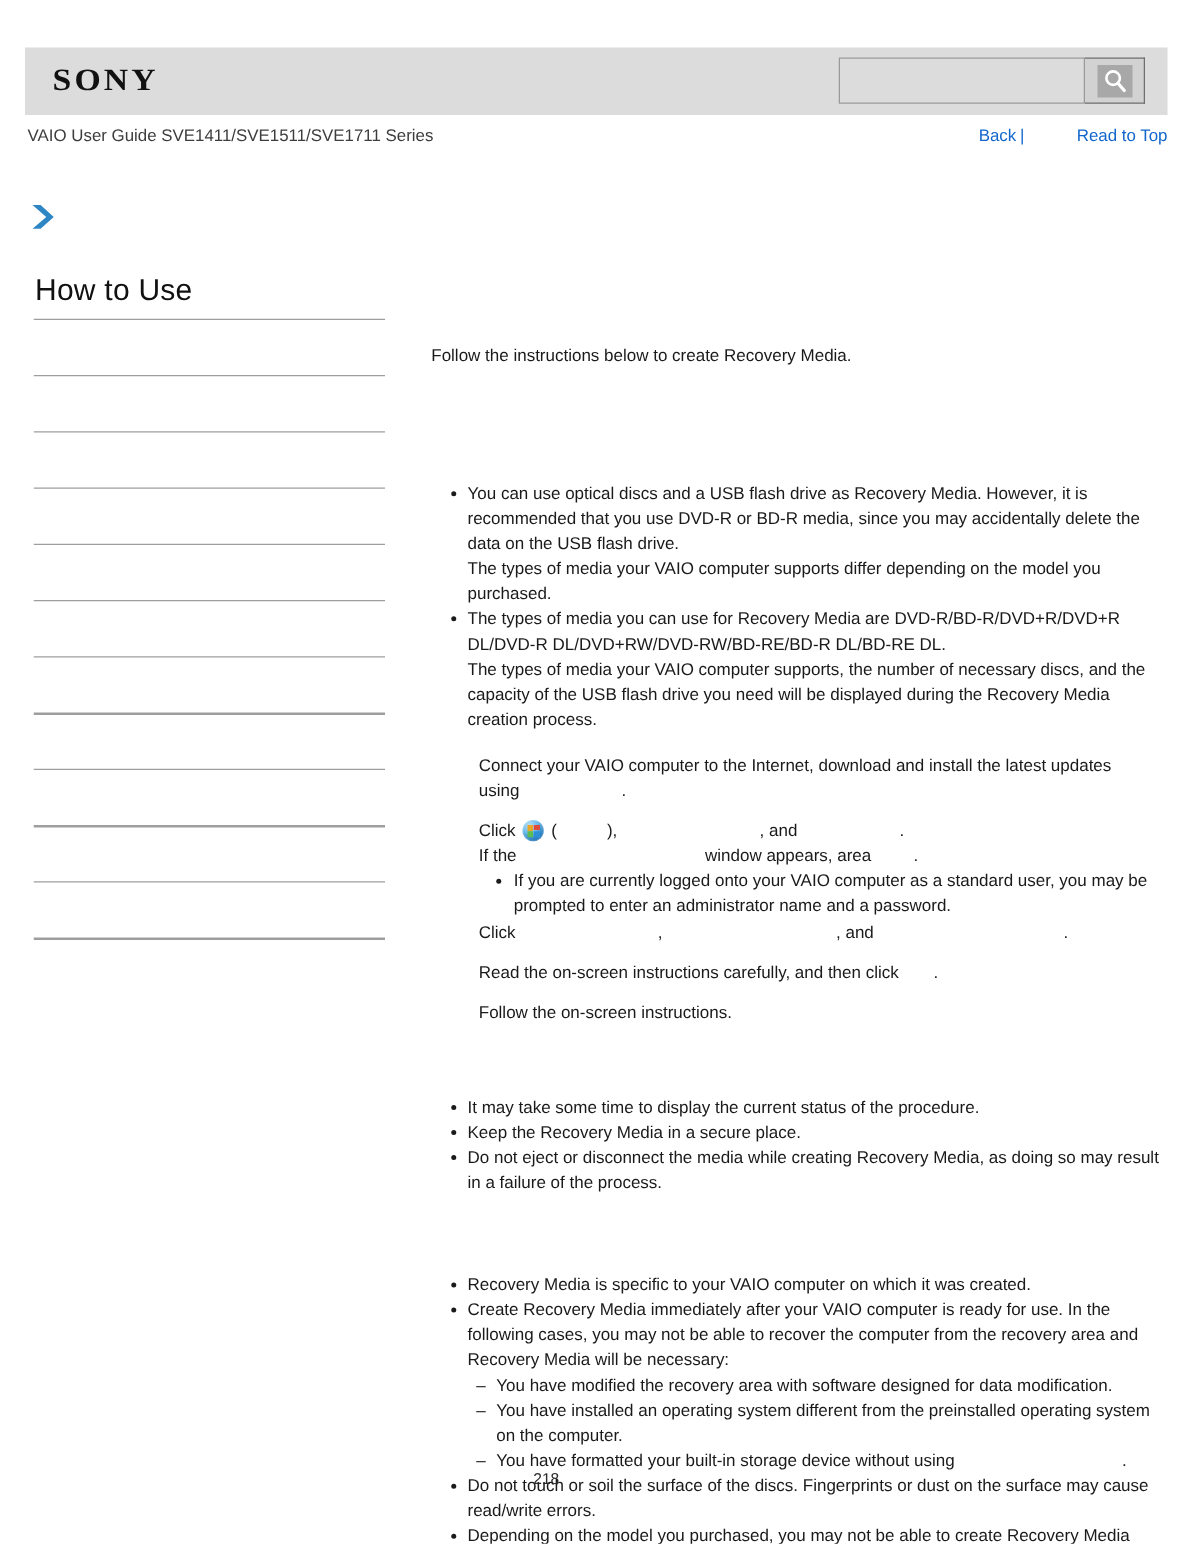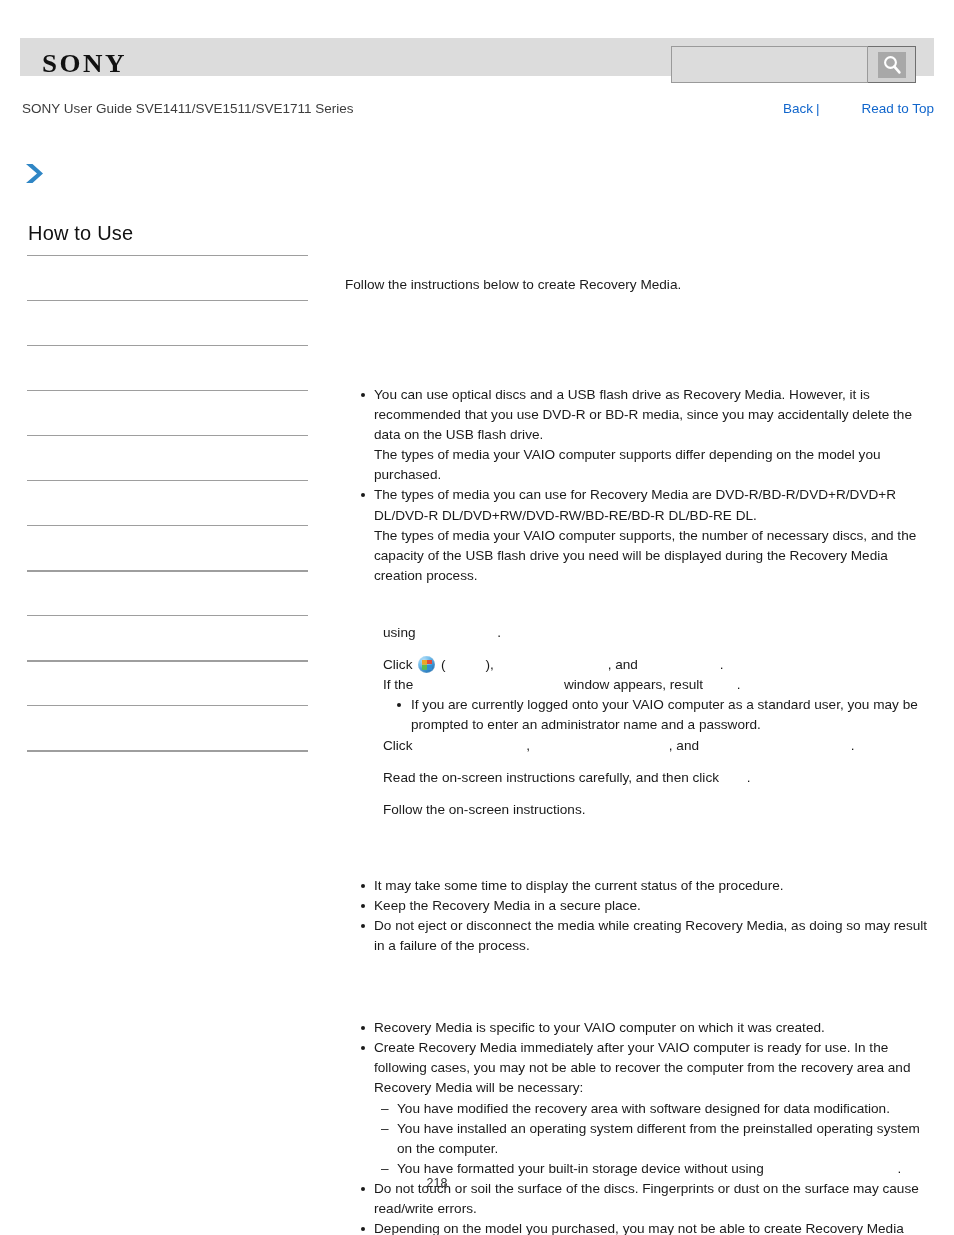--- a/index.html
+++ b/index.html
@@ -15,21 +15,21 @@
     color: #1a1a1a;
     overflow: hidden;
   }
 
   
   .header-bar {
     position: absolute;
     left: 20px;
     top: 38px;
     width: 914px;
-    height: 38px;
+    height: 54px;
     background: #dcdcdc;
   }
   .sony-logo {
     position: absolute;
     left: 22px;
     top: 12px;
     font-family: "Liberation Serif", serif;
     font-weight: bold;
     font-size: 27px;
     letter-spacing: 2.5px;
@@ -116,21 +116,21 @@
   }
 
   
   .sidebar {
     position: absolute;
     left: 27px;
     top: 218px;
     width: 281px;
   }
   .sidebar-title {
-    font-size: 20px;
+    font-size: 24px;
     font-weight: normal;
     color: #111;
     letter-spacing: 0.2px;
     padding: 0 0 7px 1px;
     margin: 0;
     line-height: 30px;
   }
   .nav-item {
     height: 45px;
     border-top: 1px solid #9e9e9e;
@@ -312,21 +312,21 @@
       <span class="glyph">
         <svg width="22" height="22" viewBox="0 0 22 22" aria-hidden="true">
           <circle cx="9.5" cy="8.5" r="5.4" fill="none" stroke="#ffffff" stroke-width="2.1"></circle>
           <line x1="13.4" y1="12.6" x2="18.4" y2="18.4" stroke="#ffffff" stroke-width="2.6" stroke-linecap="round"></line>
         </svg>
       </span>
     </button>
   </div>
 </div>
 
-<div class="guide-title">SONY User Guide SVE1411/SVE1511/SVE1711 Series</div>
+<div class="guide-title">VAIO User Guide SVE1411/SVE1511/SVE1711 Series</div>
 <div class="nav-links">
   <a href="#">Back</a><span class="sep">|</span><a href="#">Read to Top</a>
 </div>
 
 <div class="arrow-icon">
   <svg width="26" height="28" viewBox="0 0 26 28" aria-hidden="true">
     <path d="M4 4 L15 13.5 L4 23 L10.5 23 L21 13.5 L10.5 4 Z" fill="#2f86c5"></path>
   </svg>
 </div>
 
@@ -383,33 +383,33 @@
     <li>
       <span>The types of media you can use for Recovery Media are DVD-R/BD-R/DVD+R/DVD+R DL/DVD-R DL/DVD+RW/DVD-RW/BD-RE/BD-R DL/BD-RE DL.</span><br>
       <span>The types of media your VAIO computer supports, the number of necessary discs, and the capacity of the USB flash drive you need will be displayed during the Recovery Media creation process.</span>
     </li>
   </ul>
 
   <div class="spacer-sm"></div>
 
   <ol class="steps">
     <li>
-      <br>
+      <span>Connect your VAIO computer to the Internet, download and install the latest updates</span><br>
       <span>using</span>
       <span class="gap" style="width:78px"></span><span>.</span>
     </li>
 
     <li class="tight">
       <span>Click</span>
       <span class="win-orb"><span class="q2"></span><span class="q4"></span></span>
       <span>(</span><span class="gap" style="width:40px"></span><span>),</span>
       <span class="gap" style="width:110px"></span><span>, and</span>
       <span class="gap" style="width:78px"></span><span>.</span><br>
       <span>If the</span>
-      <span class="gap" style="width:147px"></span><span>window appears, result</span>
+      <span class="gap" style="width:147px"></span><span>window appears, area</span>
       <span class="gap" style="width:30px"></span><span>.</span>
 
       <ul class="subbullets sub-note">
         <li>
           <span>If you are currently logged onto your VAIO computer as a standard user, you may be prompted to enter an administrator name and a password.</span>
         </li>
       </ul>
     </li>
 
     <li>

